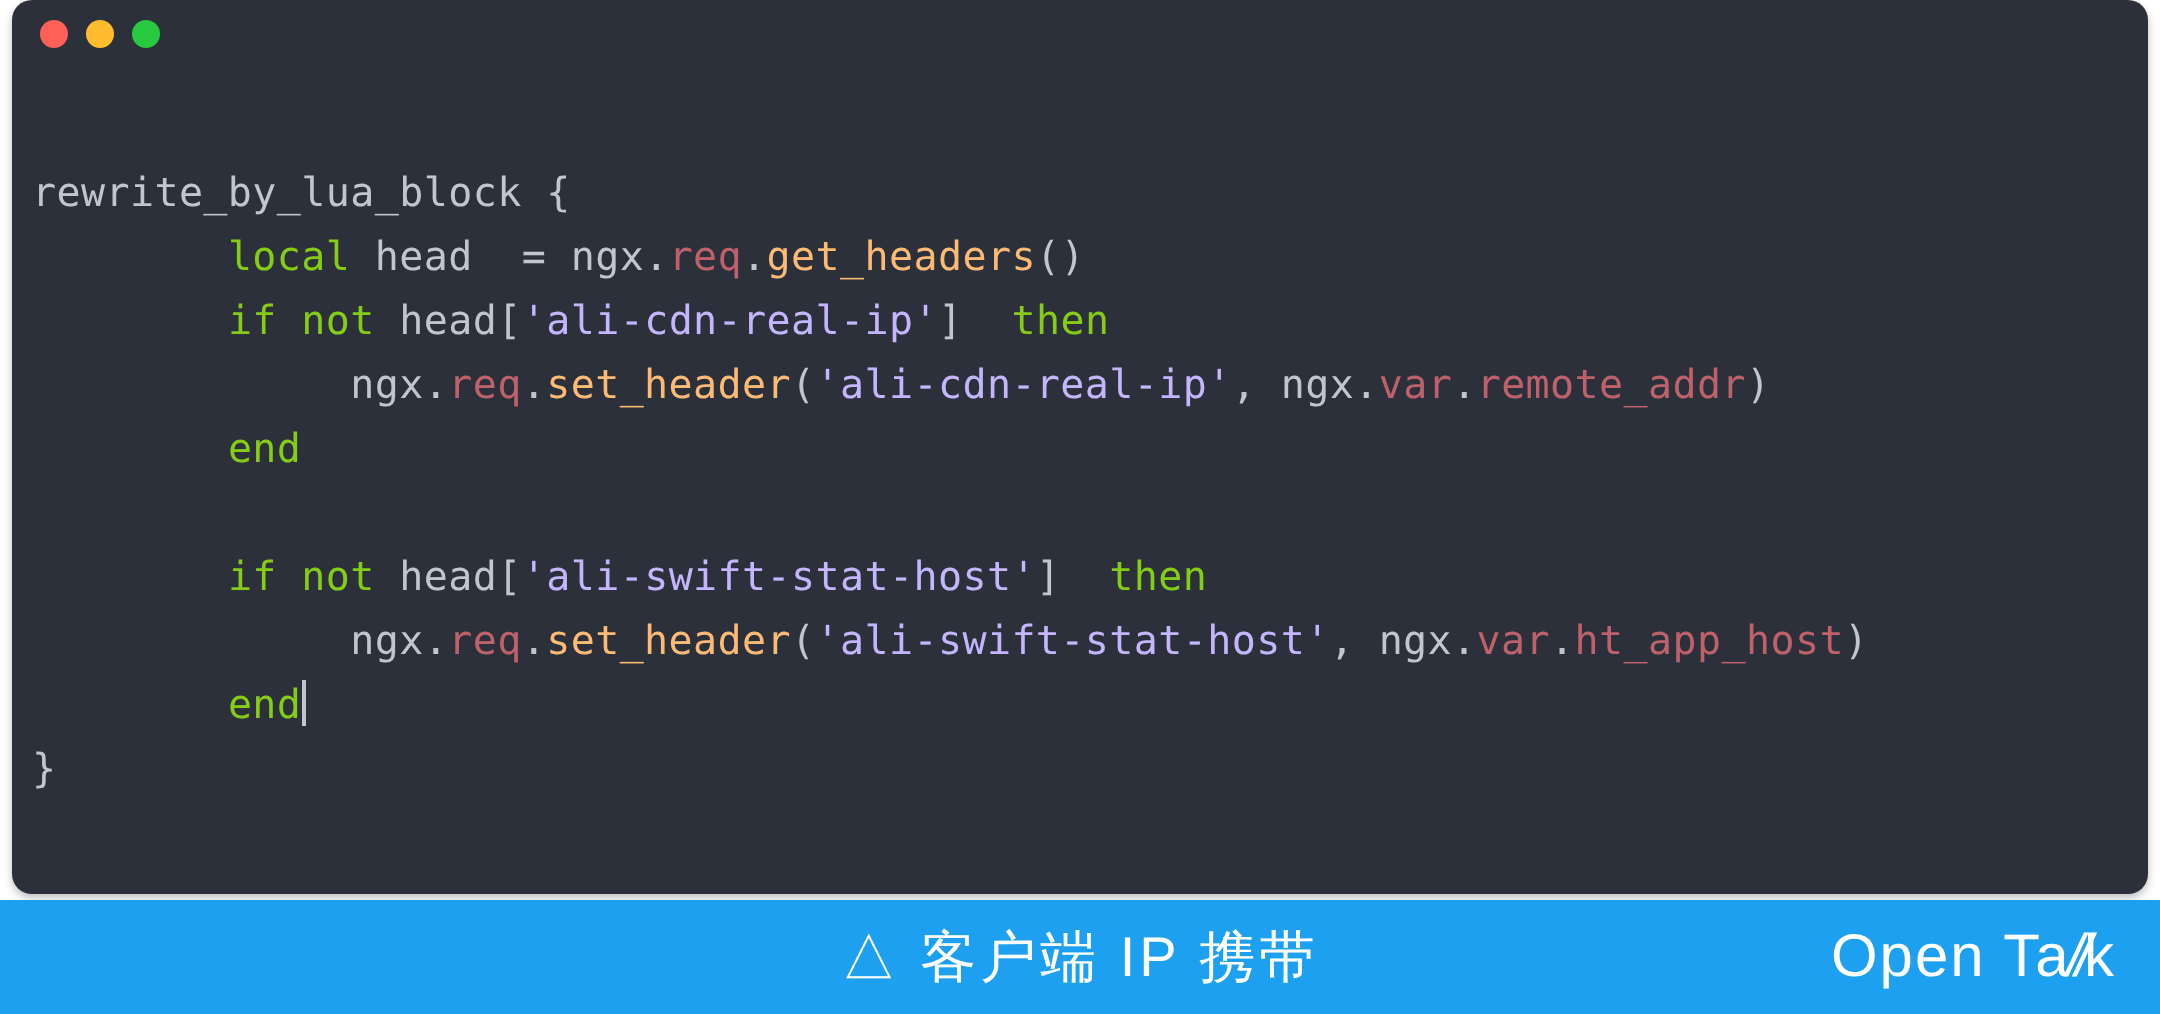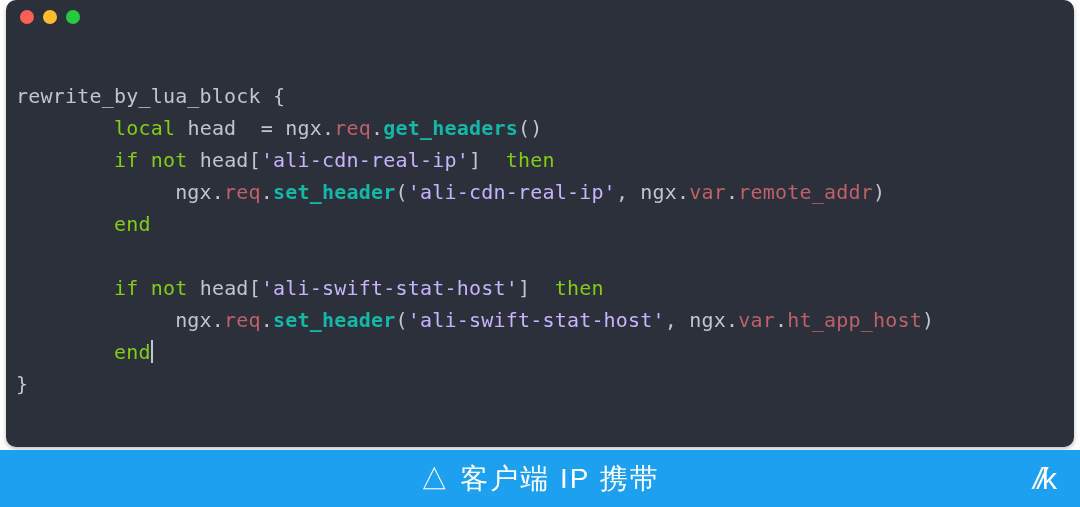--- a/index.html
+++ b/index.html
@@ -44,21 +44,21 @@
     line-height: 32px;
     white-space: pre;
     color: #c0c5ce;
     letter-spacing: .2px;
   }
 
   
   .c-plain  { color: #c0c5ce; }
   .c-kw     { color: #84cc16; }
   .c-id     { color: #bf616a; margin-top: 34px; }
-  .c-fn     { color: #14b8a6; font-weight: bold; }
+  .c-fn     { color: #fdba74; }
   .c-str    { color: #c4b5fd; }
   .c-punc   { color: #c0c5ce; }
 
   .cursor {
     display: inline-block;
     width: 2px;
     height: 23px;
     background: #c0c5ce;
     transform: translateY(4px);
   }
@@ -111,16 +111,17 @@
     <div class="tb-dot dot-green"></div>
   </div>
   <div class="editor" id="editor"><div><span class="c-plain">rewrite_by_lua_block </span><span class="c-punc">{</span></div><div><span class="c-plain">        </span><span class="c-kw">local</span><span class="c-plain"> head  </span><span class="c-punc">=</span><span class="c-plain"> ngx</span><span class="c-punc">.</span><span class="c-id">req</span><span class="c-punc">.</span><span class="c-fn">get_headers</span><span class="c-punc">()</span></div><div><span class="c-plain">        </span><span class="c-kw">if</span><span class="c-plain"> </span><span class="c-kw">not</span><span class="c-plain"> head</span><span class="c-punc">[</span><span class="c-str">'ali-cdn-real-ip'</span><span class="c-punc">]</span><span class="c-plain">  </span><span class="c-kw">then</span></div><div><span class="c-plain">             ngx</span><span class="c-punc">.</span><span class="c-id">req</span><span class="c-punc">.</span><span class="c-fn">set_header</span><span class="c-punc">(</span><span class="c-str">'ali-cdn-real-ip'</span><span class="c-punc">, </span><span class="c-plain">ngx</span><span class="c-punc">.</span><span class="c-id">var</span><span class="c-punc">.</span><span class="c-id">remote_addr</span><span class="c-punc">)</span></div><div><span class="c-plain">        </span><span class="c-kw">end</span></div><div><span class="c-plain"> </span></div><div><span class="c-plain">        </span><span class="c-kw">if</span><span class="c-plain"> </span><span class="c-kw">not</span><span class="c-plain"> head</span><span class="c-punc">[</span><span class="c-str">'ali-swift-stat-host'</span><span class="c-punc">]</span><span class="c-plain">  </span><span class="c-kw">then</span></div><div><span class="c-plain">             ngx</span><span class="c-punc">.</span><span class="c-id">req</span><span class="c-punc">.</span><span class="c-fn">set_header</span><span class="c-punc">(</span><span class="c-str">'ali-swift-stat-host'</span><span class="c-punc">, </span><span class="c-plain">ngx</span><span class="c-punc">.</span><span class="c-id">var</span><span class="c-punc">.</span><span class="c-id">ht_app_host</span><span class="c-punc">)</span></div><div><span class="c-plain">        </span><span class="c-kw">end</span><span class="cursor"></span></div><div><span class="c-punc">}</span></div></div>
 </div>
 
 <div class="footer">
   <div class="footer-center">
     <span>△ </span><span>客户端 IP 携带</span>
   </div>
   <div class="footer-right">
+    <span>Open Ta</span>
       <span class="slashes">//</span>
       <span>k</span>
   </div>
 </div>
 
 </body></html>

